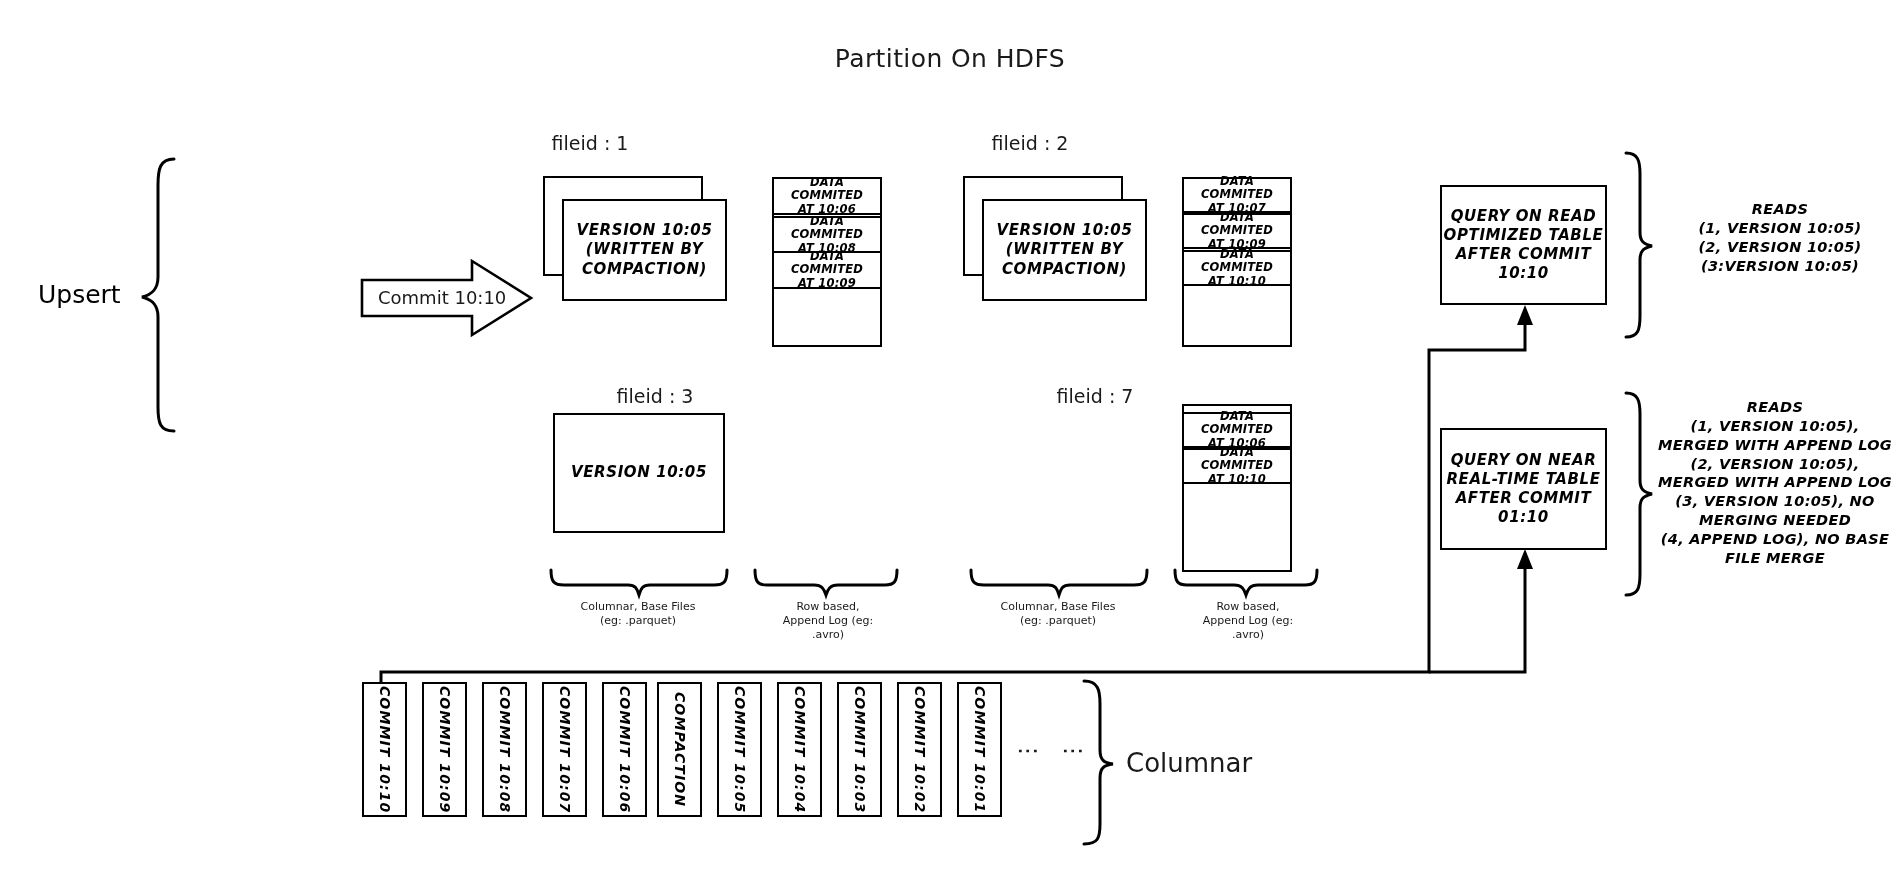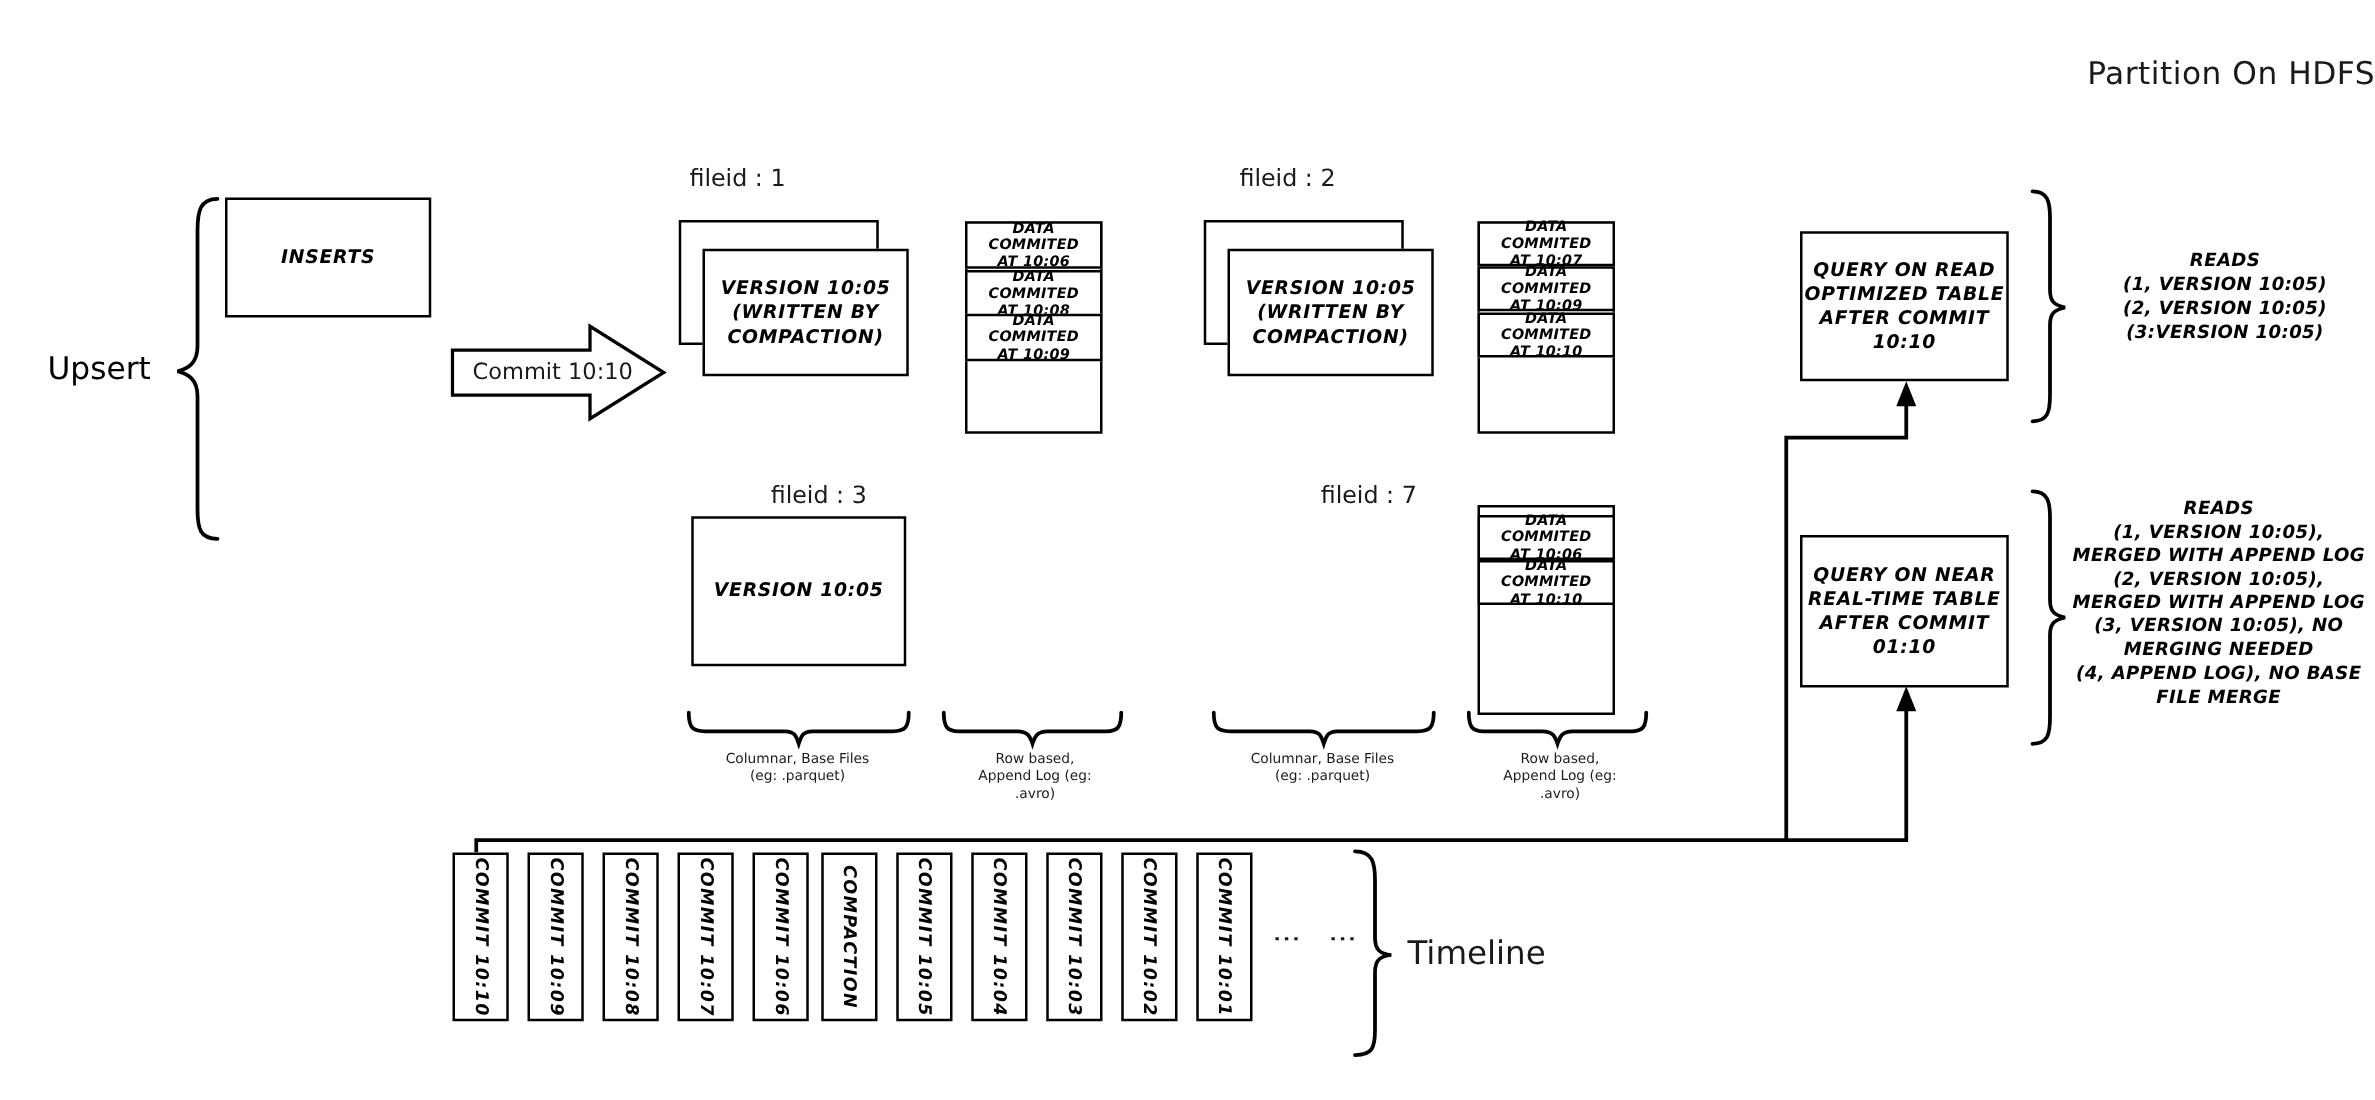--- a/index.html
+++ b/index.html
@@ -146,31 +146,28 @@
     writing-mode: vertical-rl;
     letter-spacing: 3px;
   }
   svg { display: block; overflow: visible; }
 </style>
 </head>
 <body>
 
 <div id="canvas">
 
-  <div class="abs title" style="left:0; top:44px; width:1900px; text-align:right;">Partition On HDFS</div>
+  <div class="abs title" style="left:0; top:44px; width:1900px; text-align:center;">Partition On HDFS</div>
 
   <div class="abs script-lbl" style="left:38px; top:280px;">Upsert</div>
 
   <svg class="abs" style="left:138px; top:155px;" width="40" height="280">
     <path d="M36 4 C22 4 20 14 20 30 L20 122 C20 136 12 140 4 142 C12 144 20 148 20 162 L20 252 C20 268 22 276 36 276" fill="none" stroke="#000" stroke-width="3" stroke-linecap="round"></path>
   </svg>
 
-  <div class="abs box flexcenter" style="left:180px; top:158px; width:165px; height:96px;">
-    <span class="boxtext">INSERTS</span>
-  </div>
 
 
   <svg class="abs" style="left:360px; top:258px;" width="175" height="80">
     <path d="M2 22 L112 22 L112 3 L171 40 L112 77 L112 58 L2 58 Z" fill="#ffffff" stroke="#000" stroke-width="2.6" stroke-linejoin="miter"></path>
   </svg>
   <div class="abs commit-arrow-text" style="left:378px; top:287px;">Commit 10:10</div>
 
   <div class="abs fileid" style="left:490px; top:132px; width:200px;">fileid : 1</div>
 
   <div class="abs box" style="left:543px; top:176px; width:160px; height:100px;"></div>
@@ -338,15 +335,15 @@
     <span class="tl-label">COMMIT  10:01</span>
   </div>
 
   <div class="abs dots" style="left:1016px; top:740px;">⋮</div>
   <div class="abs dots" style="left:1061px; top:740px;">⋮</div>
 
   <svg class="abs" style="left:1080px; top:678px;" width="40" height="170">
     <path d="M4 3 C18 3 20 12 20 26 L20 72 C20 82 24 85 33 86 C24 87 20 90 20 100 L20 146 C20 160 18 166 4 166" fill="none" stroke="#000" stroke-width="3" stroke-linecap="round"></path>
   </svg>
 
-  <div class="abs timeline-word" style="left:1126px; top:748px;">Timeline</div>
+  <div class="abs timeline-word" style="left:1126px; top:748px;">Columnar</div>
 
 </div>
 
 </body></html>

